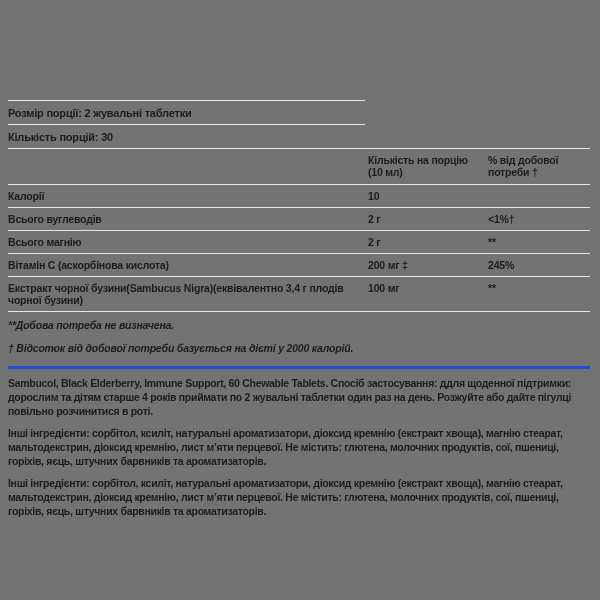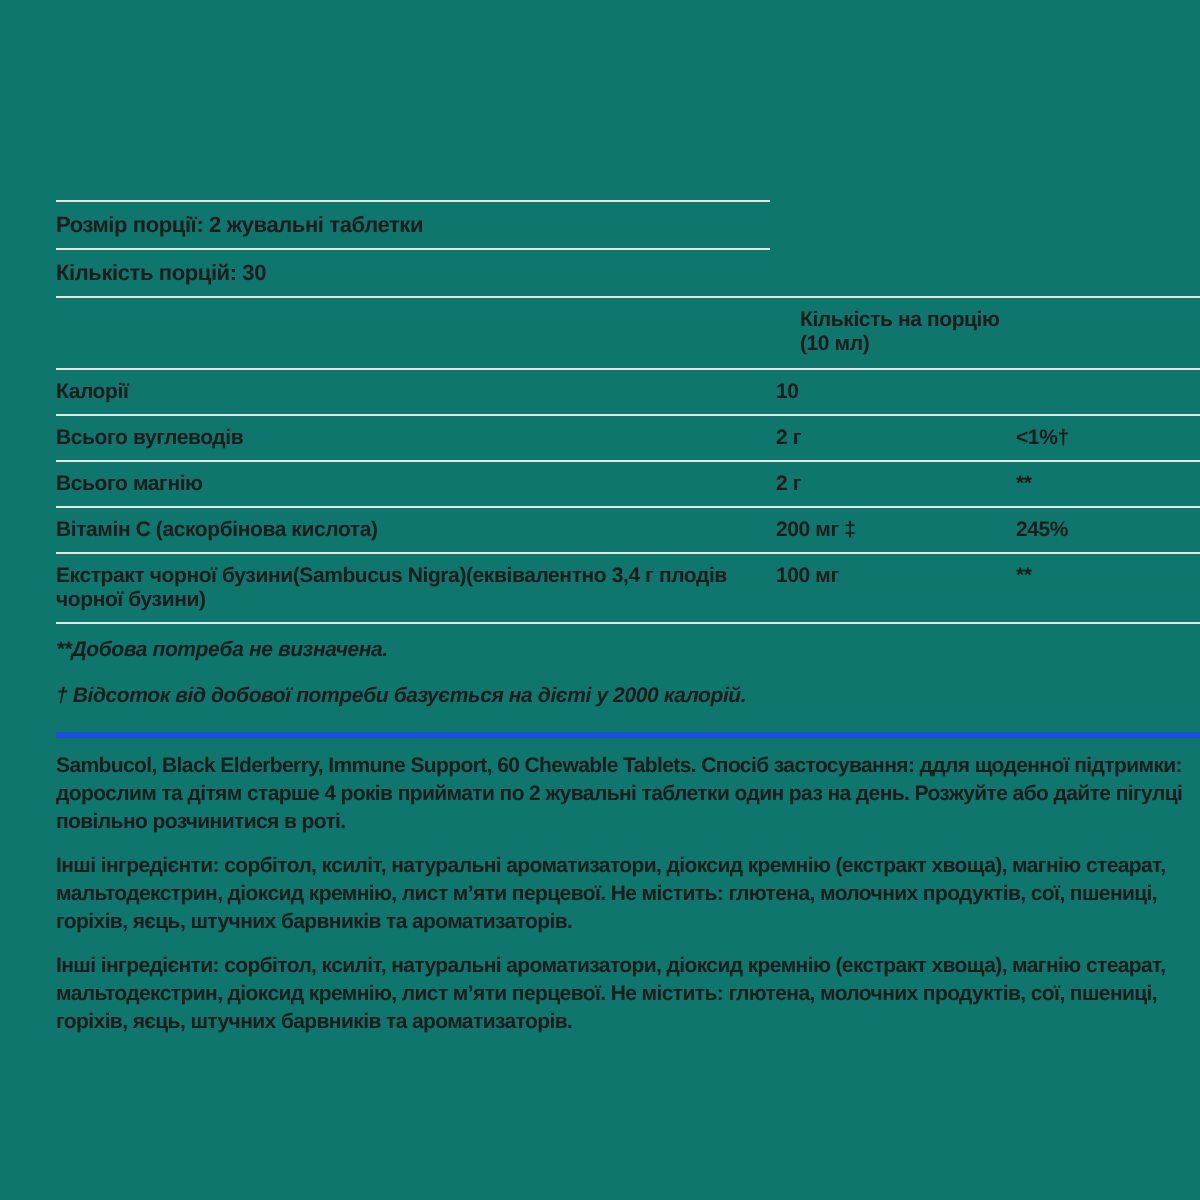--- a/index.html
+++ b/index.html
@@ -3,40 +3,40 @@
 <meta charset="utf-8">
 <style>
   * { margin:0; padding:0; box-sizing:border-box; }
   html,body { background:#ffffff; }
   body {
     width:600px; height:600px; overflow:hidden;
     font-family:"Liberation Sans", sans-serif;
     color:#1c1c1c;
     letter-spacing:-0.2px;
   }
-  .page { position:relative; width:600px; height:600px; background:#0f766e;padding-left:20px; }
+  .page { position:relative; width:600px; height:600px; background:#737373; }
   .content { padding:100px 10px 0 8px; }
 
   
   .serving-block { width:357px; border-top:1px solid #e6e6e6; }
   .serving-row {
     font-size:11px; font-weight:700; line-height:12px;
     padding:6px 0 5px 0;
   }
   .serving-row.first { border-bottom:1px solid #e6e6e6; }
 
   
   .facts-table { width:582px; border-top:1px solid #e6e6e6; }
   .t-row {
     display:flex; align-items:flex-start;
     border-bottom:1px solid #e6e6e6;
     font-size:10.5px; font-weight:700; line-height:12px;
     padding:5px 0;
   }
-  .t-row.t-head { align-items:flex-start; padding:5px 0 6px 0;gap:12px; }
+  .t-row.t-head { align-items:flex-start; padding:5px 0 6px 0; }
   .c1 { width:360px; padding-right:10px; }
   .c2 { width:120px; padding-right:6px; }
   .c3 { flex:1; }
 
   
   .footnotes { width:582px; border-bottom:3px solid #1d4ed8; padding:2px 0 6px 0;font-style:italic; }
   .footnote { font-size:10.5px; font-weight:700; line-height:12px; padding:5px 0 6px 0; }
 
   
   .paragraphs { width:582px; padding-top:7px; }
@@ -53,20 +53,21 @@
 
     <div class="serving-block">
       <div class="serving-row first">Розмір порції: 2 жувальні таблетки</div>
       <div class="serving-row">Кількість порцій: 30</div>
     </div>
 
     <div class="facts-table">
       <div class="t-row t-head">
         <div class="c1"></div>
         <div class="c2">Кількість на порцію (10 мл)</div>
+        <div class="c3">% від добової потреби †</div>
       </div>
       <div id="rows-container">
   <div class="t-row">
     <div class="c1">Калорії</div>
     <div class="c2">10</div>
     <div class="c3"></div>
   </div>
 
   <div class="t-row">
     <div class="c1">Всього вуглеводів</div>

